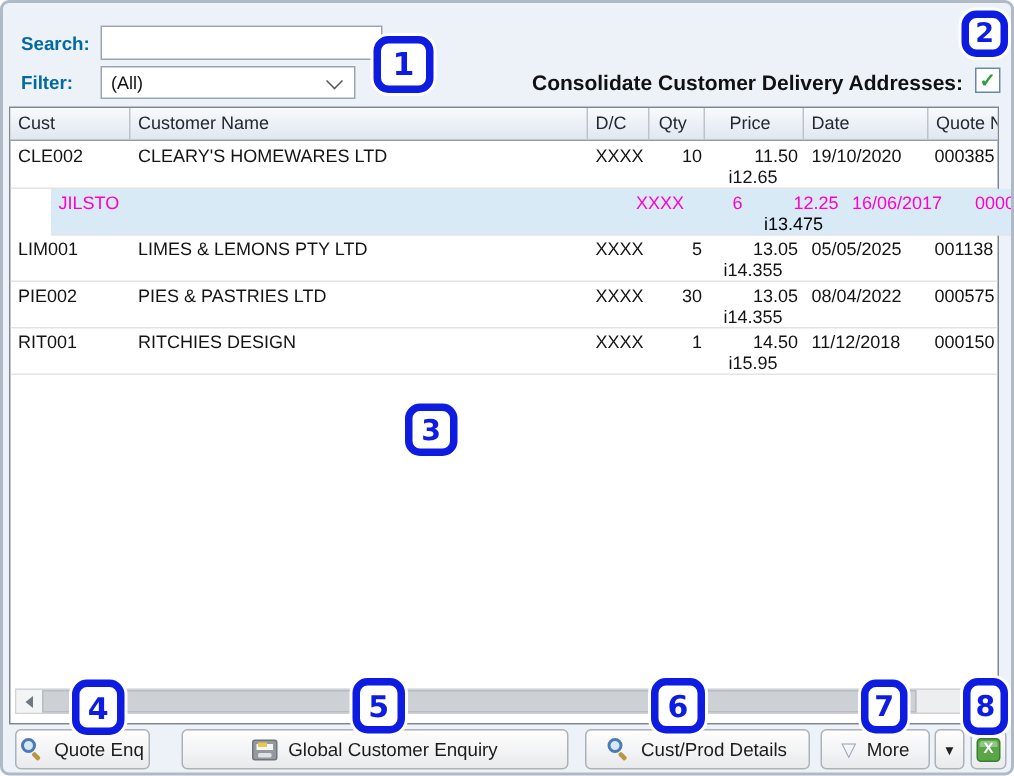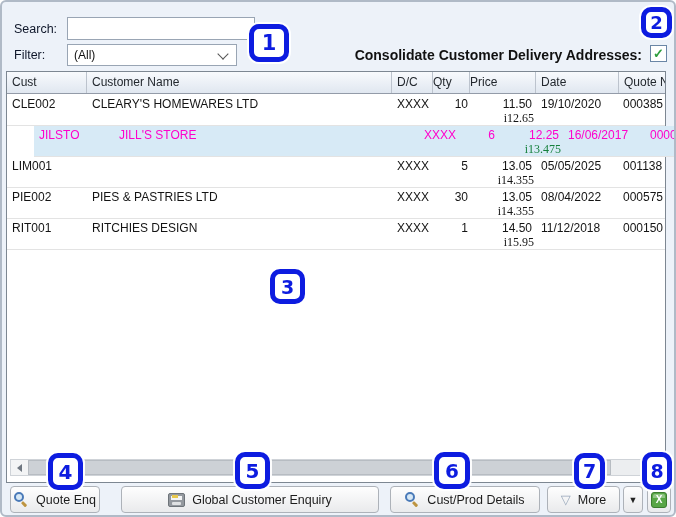--- a/index.html
+++ b/index.html
@@ -1,21 +1,21 @@
 <!DOCTYPE html>
 <html><head>
 <meta charset="utf-8">
 <style>
   * { margin:0; padding:0; box-sizing:border-box; }
   html,body { width:676px; height:517px; background:#fff; font-family:"Liberation Sans", sans-serif; }
   #panel { position:absolute; left:0; top:0; width:676px; height:517px;
            background:#edf2f9; border:2px solid #b0bac7; border-radius:6px; overflow:hidden; }
 
   
-  .lbl { position:absolute; font-size:12.5px; font-weight:normal; color:#0f172a; }
+  .lbl { position:absolute; font-size:12.5px; font-weight:bold; color:#0369a1; }
   #search-label { left:12px; top:20px; }
   #filter-label { left:12px; top:46px; }
   #search-input { position:absolute; left:65px; top:15px; width:188px; height:23px;
                   border:1px solid #99a5b4; background:#fff; font-size:12px; padding:0 4px; outline:none; }
   #filter-dropdown { position:absolute; left:65px; top:42px; width:170px; height:22px;
                      border:1px solid #99a5b4; background:#fff; font-size:12px; color:#111;
                      line-height:20px; padding-left:6px; }
   .chev { position:absolute; right:9px; top:5px; width:8px; height:8px;
           border-right:1.5px solid #555; border-bottom:1.5px solid #555; transform:rotate(45deg); }
   #consolidate-label { position:absolute; right:32px; top:45px; font-size:14px; font-weight:bold; color:#111; }
@@ -23,44 +23,44 @@
                           background:#fff; border:1px solid #6a86a6; text-align:center;
                           line-height:15px; font-size:13px; font-weight:bold; color:#2f9e3f; }
 
   
   #grid { position:absolute; left:4px; top:69px; width:660px; height:412px;
           background:#fff; border:1px solid #7d8792; }
   #grid-header { position:absolute; left:0; top:0; width:658px; height:22px;
                  background:linear-gradient(#f8fafd,#e0e7f0); border-bottom:1px solid #939ba8; }
   .hc { position:absolute; top:0; height:21px; line-height:21px; font-size:12px; color:#23282e;
         border-right:1px solid #bcc3cd; padding-left:5px; overflow:hidden; white-space:nowrap; }
-  .hc.r { text-align:left; padding-right:5px; padding-left:0; }
+  .hc.r { text-align:center; padding-right:5px; padding-left:0; }
   #h-cust  { left:0;   width:80px; }
   #h-name  { left:80px;  width:305px; }
   #h-dc    { left:385px; width:41px; }
   #h-qty   { left:426px; width:37px; }
   #h-price { left:463px; width:66px; }
   #h-date  { left:529px; width:83px; }
   #h-quote { left:612px; width:46px; border-right:none; }
 
   .trow { position:absolute; left:0; width:658px; height:31px; border-bottom:1px solid #e3e3e3;
           font-size:12px; white-space:nowrap; }
   .trow .c { position:absolute; top:2px; height:15px; line-height:15px; overflow:hidden; color:#141414; }
   .c-cust  { left:5px;   width:72px; }
   .c-name  { left:85px;  width:296px; }
   .c-dc    { left:390px; width:34px; }
   .c-qty   { left:426px; width:35px; text-align:right; }
   .c-price { left:463px; width:62px; text-align:right; }
-  .c-price2{ left:463px; width:64px; text-align:right; top:16px !important;font-family:Liberation Serif, serif; }
+  .c-price2{ left:463px; width:64px; text-align:center; top:16px !important; }
   .c-date  { left:534px; width:77px; }
   .c-quote { left:616px; width:42px; }
   .link { color:#28289e; }
   .row-sel { background:#d7eaf6;margin-left:27px; }
   .row-sel .c { color:#ff00cc; }
-  .row-sel .c-price2 { color:#15803d; }
+  .row-sel .c-price2 { color:#000000; }
 
   
   #hscroll { position:absolute; left:8px; top:457px; width:660px; height:17px;
              background:#eceef0; border:1px solid #cfd3d8; }
   #hs-left { position:absolute; left:0; top:0; width:17px; height:15px; background:#f3f4f5;
              display:flex; align-items:center; justify-content:center; }
   .tri-left { width:0; height:0; border-top:4px solid transparent; border-bottom:4px solid transparent;
               border-right:5px solid #6f7781; }
   #hs-thumb { position:absolute; left:17px; top:0; width:583px; height:15px;
               background:#cdd1d6; border:1px solid #b7bcc2; }
@@ -141,31 +141,31 @@
       <span class="c c-dc">XXXX</span>
       <span class="c c-qty">10</span>
       <span class="c c-price">11.50</span>
       <span class="c c-price2">i12.65</span>
       <span class="c c-date">19/10/2020</span>
       <span class="c c-quote link">000385</span>
     </div>
 
     <div class="trow row-sel" style="top:54px">
       <span class="c c-cust">JILSTO</span>
-      <span class="c c-name">JILL'S STORE</span>
       <span class="c c-dc">XXXX</span>
       <span class="c c-qty">6</span>
       <span class="c c-price">12.25</span>
       <span class="c c-price2">i13.475</span>
       <span class="c c-date">16/06/2017</span>
       <span class="c c-quote">000021</span>
     </div>
 
     <div class="trow" style="top:85px">
       <span class="c c-cust link">LIM001</span>
+      <span class="c c-name">LIMES &amp; LEMONS PTY LTD</span>
       <span class="c c-dc">XXXX</span>
       <span class="c c-qty">5</span>
       <span class="c c-price">13.05</span>
       <span class="c c-price2">i14.355</span>
       <span class="c c-date">05/05/2025</span>
       <span class="c c-quote link">001138</span>
     </div>
 
     <div class="trow" style="top:116px">
       <span class="c c-cust link">PIE002</span>

